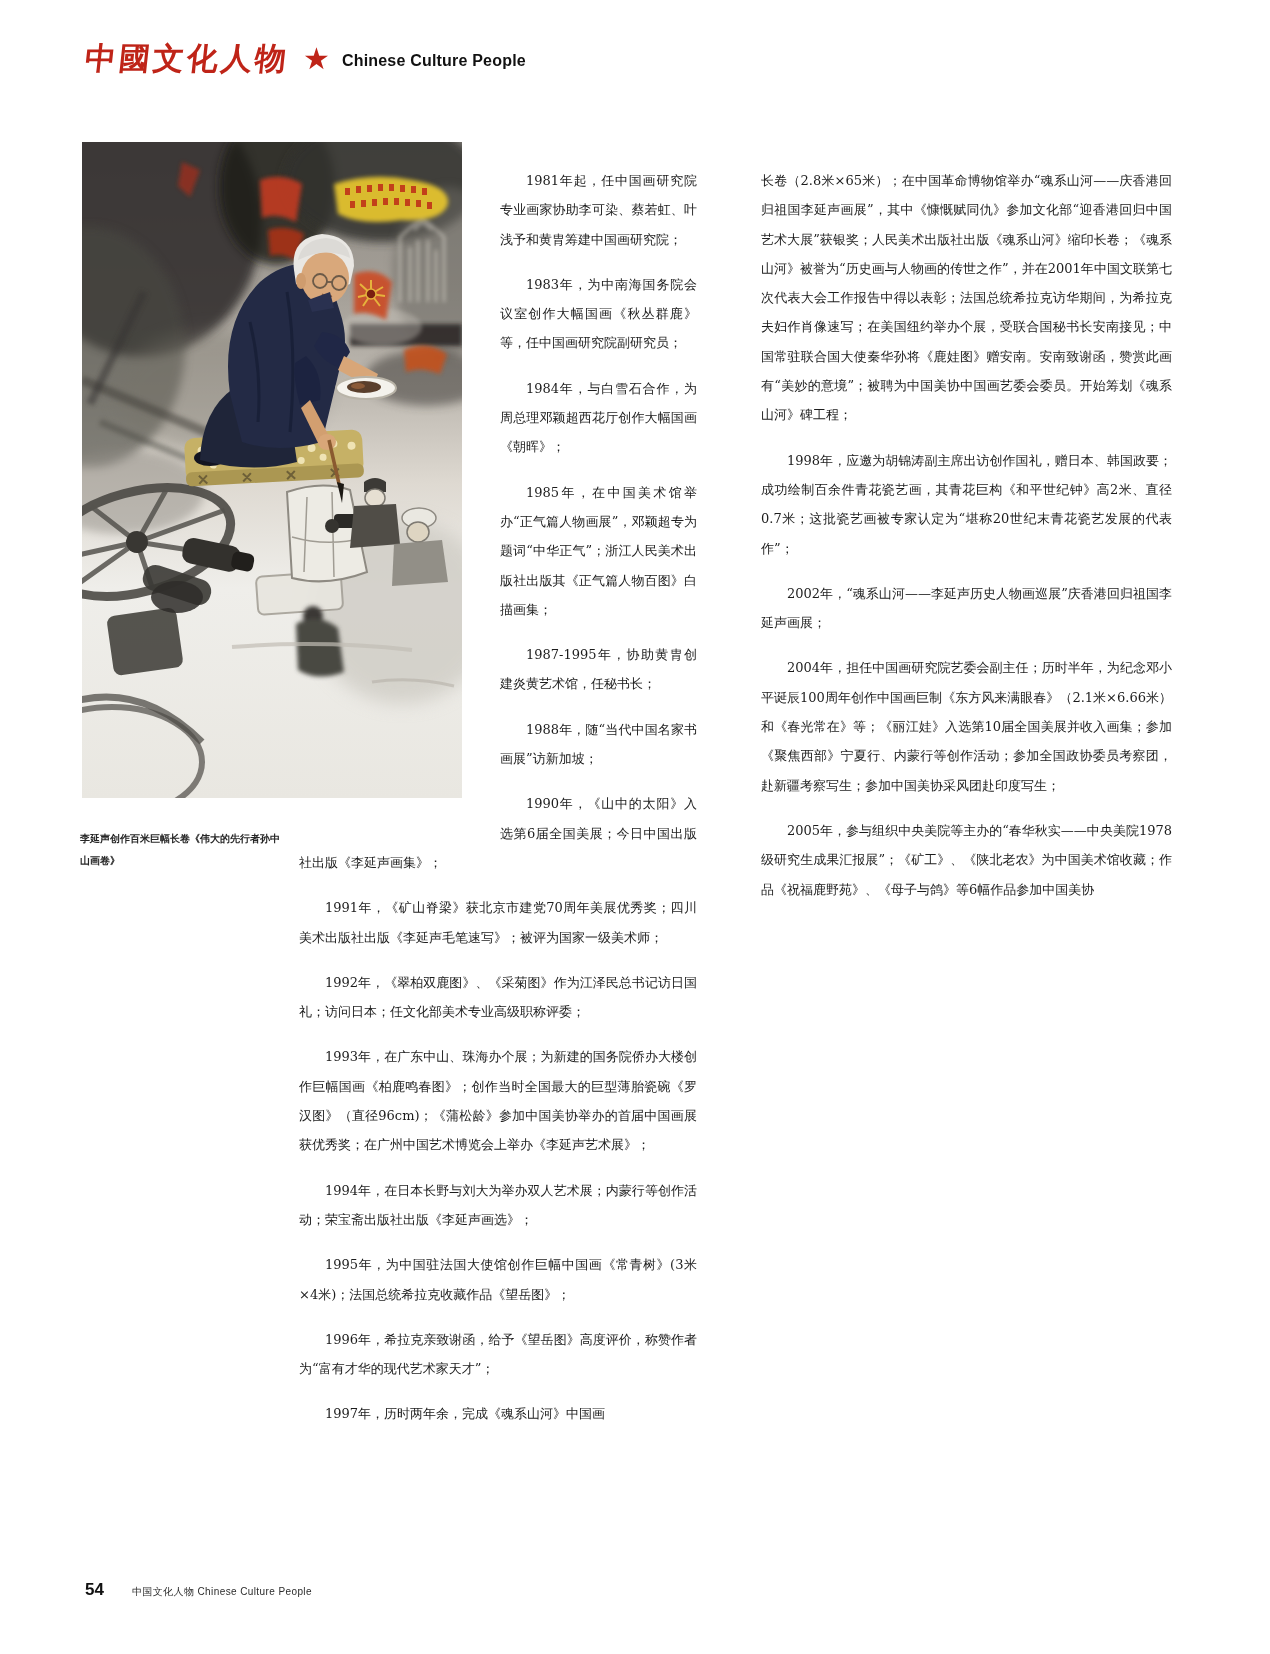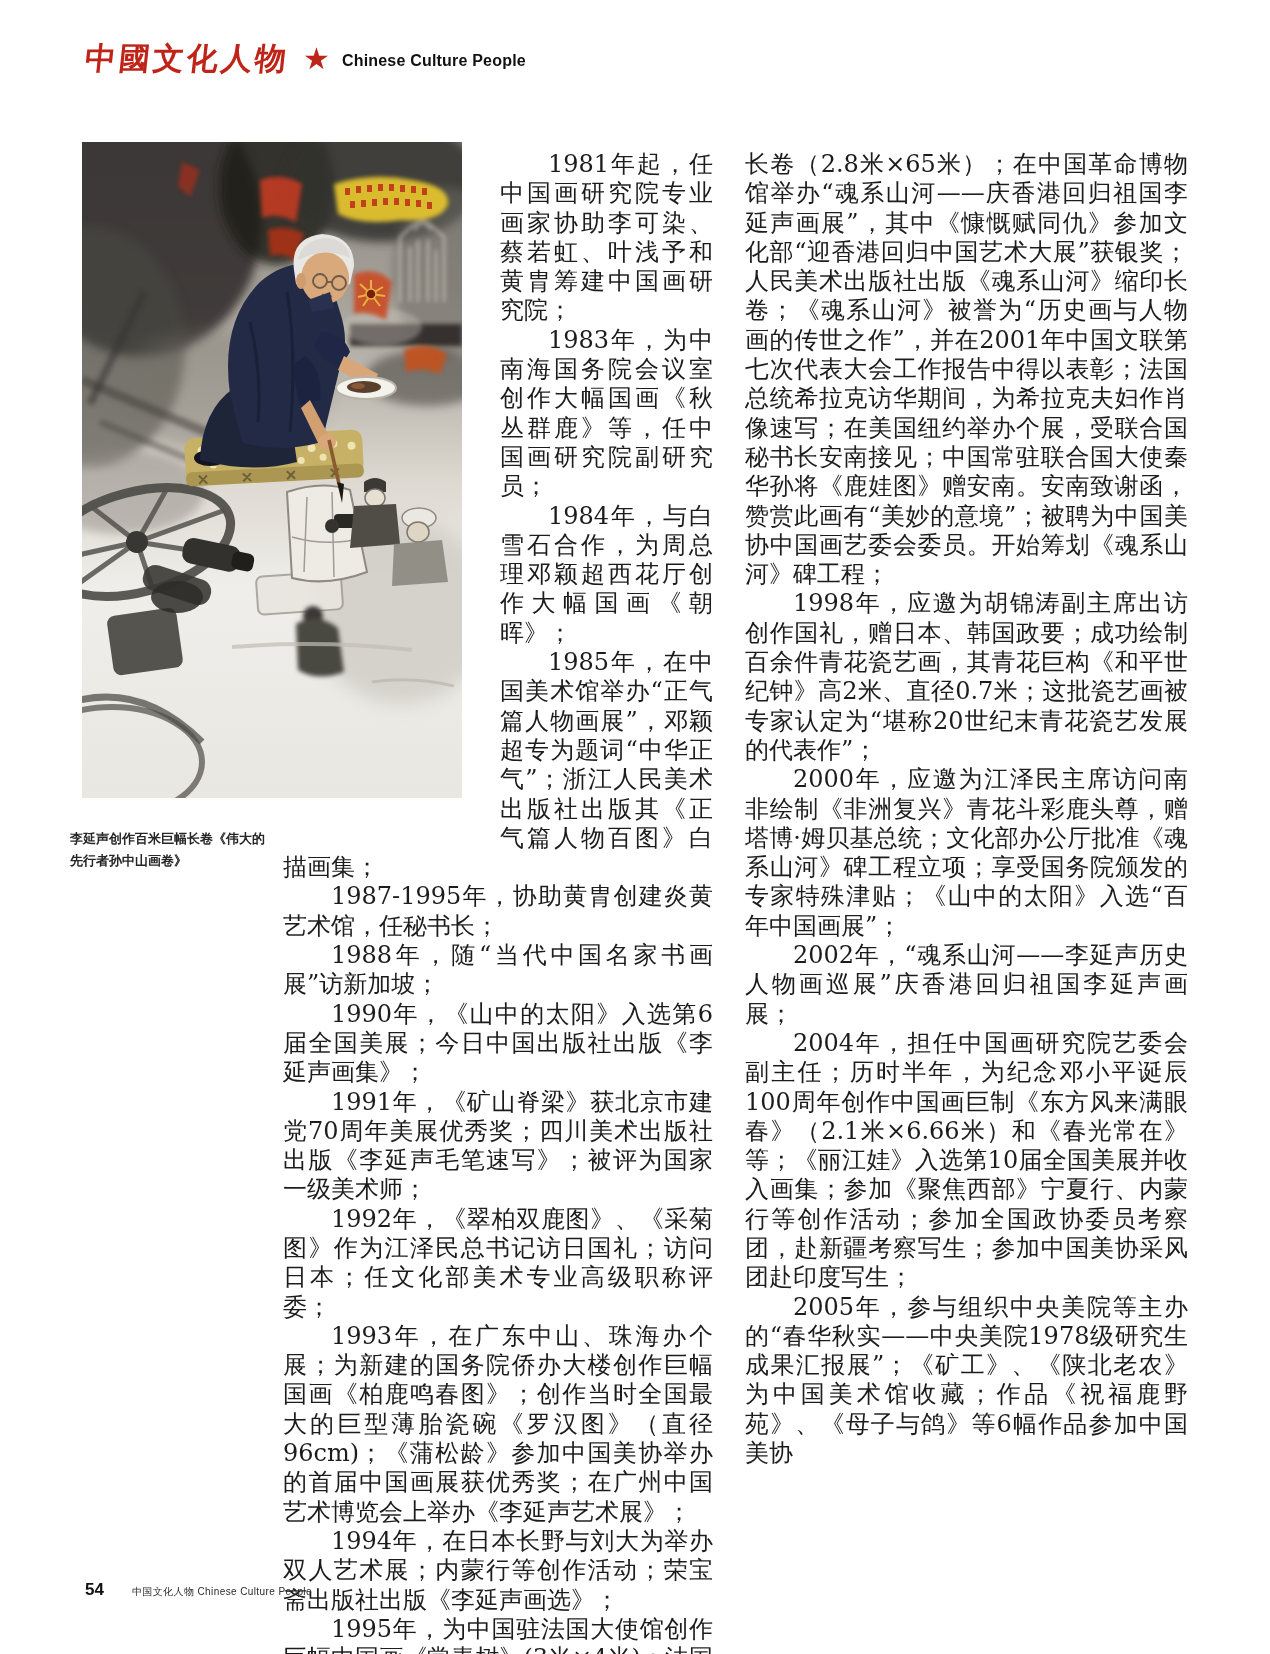--- a/index.html
+++ b/index.html
@@ -10,28 +10,28 @@
   .masthead{position:absolute;left:85px;top:38px;display:flex;align-items:center;}
   .logo-cn{font-size:31px;font-weight:bold;color:#bf2418;letter-spacing:3px;
            transform:skewX(-6deg);font-family:"DejaVu Serif",serif;}
   .logo-star{font-size:30px;color:#bf2418;margin:0 12px 0 14px;line-height:1;}
   .logo-en{font-size:16px;font-weight:bold;color:#111;
            font-family:"Liberation Sans","DejaVu Sans",sans-serif;letter-spacing:.2px;padding-top:4px;}
 
   
   .photo{position:absolute;left:82px;top:142px;width:380px;height:656px;}
   .photo svg{display:block;}
-  .caption{position:absolute;left:70px;top:828px;width:205px;
+  .caption{position:absolute;left:80px;top:828px;width:205px;
            font-family:"Liberation Sans","DejaVu Sans",sans-serif;
-           font-size:13px;line-height:22px;font-weight:bold;color:#262626;}
+           font-size:10px;line-height:22px;font-weight:bold;color:#262626;}
 
   
   .flow-left{position:absolute;left:283px;top:150px;width:430px;}
   .col-right{position:absolute;left:745px;top:150px;width:443px;}
-  .flow-left p,.col-right p{margin:0;font-size:24px;line-height:29.3px;
+  .flow-left p,.col-right p{margin:16px;font-size:13px;line-height:29.3px;
            text-align:justify;text-indent:2em;color:#1c1c1c;}
   .col-right p.cont{text-indent:0;}
   .photo-spacer{float:left;width:217px;height:676px;}
 
   
   .footer{position:absolute;left:85px;top:1580px;display:flex;align-items:baseline;
           font-family:"Liberation Sans","DejaVu Sans",sans-serif;}
   .page-num{font-size:17px;font-weight:bold;color:#111;margin-right:28px;}
   .journal{font-size:10px;color:#2b2b2b;letter-spacing:.4px;}
 </style>
@@ -243,21 +243,20 @@
     <p>1993年，在广东中山、珠海办个展；为新建的国务院侨办大楼创作巨幅国画《柏鹿鸣春图》；创作当时全国最大的巨型薄胎瓷碗《罗汉图》（直径96cm)；《蒲松龄》参加中国美协举办的首届中国画展获优秀奖；在广州中国艺术博览会上举办《李延声艺术展》；</p>
     <p>1994年，在日本长野与刘大为举办双人艺术展；内蒙行等创作活动；荣宝斋出版社出版《李延声画选》；</p>
     <p>1995年，为中国驻法国大使馆创作巨幅中国画《常青树》(3米×4米)；法国总统希拉克收藏作品《望岳图》；</p>
     <p>1996年，希拉克亲致谢函，给予《望岳图》高度评价，称赞作者为“富有才华的现代艺术家天才”；</p>
     <p>1997年，历时两年余，完成《魂系山河》中国画</p>
   </div>
 
   <div class="col-right">
     <p class="cont">长卷（2.8米×65米）；在中国革命博物馆举办“魂系山河——庆香港回归祖国李延声画展”，其中《慷慨赋同仇》参加文化部“迎香港回归中国艺术大展”获银奖；人民美术出版社出版《魂系山河》缩印长卷；《魂系山河》被誉为“历史画与人物画的传世之作”，并在2001年中国文联第七次代表大会工作报告中得以表彰；法国总统希拉克访华期间，为希拉克夫妇作肖像速写；在美国纽约举办个展，受联合国秘书长安南接见；中国常驻联合国大使秦华孙将《鹿娃图》赠安南。安南致谢函，赞赏此画有“美妙的意境”；被聘为中国美协中国画艺委会委员。开始筹划《魂系山河》碑工程；</p>
     <p>1998年，应邀为胡锦涛副主席出访创作国礼，赠日本、韩国政要；成功绘制百余件青花瓷艺画，其青花巨构《和平世纪钟》高2米、直径0.7米；这批瓷艺画被专家认定为“堪称20世纪末青花瓷艺发展的代表作”；</p>
-    <p>2000年，应邀为江泽民主席访问南非绘制《非洲复兴》青花斗彩鹿头尊，赠塔博·姆贝基总统；文化部办公厅批准《魂系山河》碑工程立项；享受国务院颁发的专家特殊津贴；《山中的太阳》入选“百年中国画展”；</p>
     <p>2002年，“魂系山河——李延声历史人物画巡展”庆香港回归祖国李延声画展；</p>
     <p>2004年，担任中国画研究院艺委会副主任；历时半年，为纪念邓小平诞辰100周年创作中国画巨制《东方风来满眼春》（2.1米×6.66米）和《春光常在》等；《丽江娃》入选第10届全国美展并收入画集；参加《聚焦西部》宁夏行、内蒙行等创作活动；参加全国政协委员考察团，赴新疆考察写生；参加中国美协采风团赴印度写生；</p>
     <p>2005年，参与组织中央美院等主办的“春华秋实——中央美院1978级研究生成果汇报展”；《矿工》、《陕北老农》为中国美术馆收藏；作品《祝福鹿野苑》、《母子与鸽》等6幅作品参加中国美协</p>
   </div>
 
   <div class="footer">
     <span class="page-num">54</span>
     <span class="journal">中国文化人物 Chinese Culture People</span>
   </div>
 

